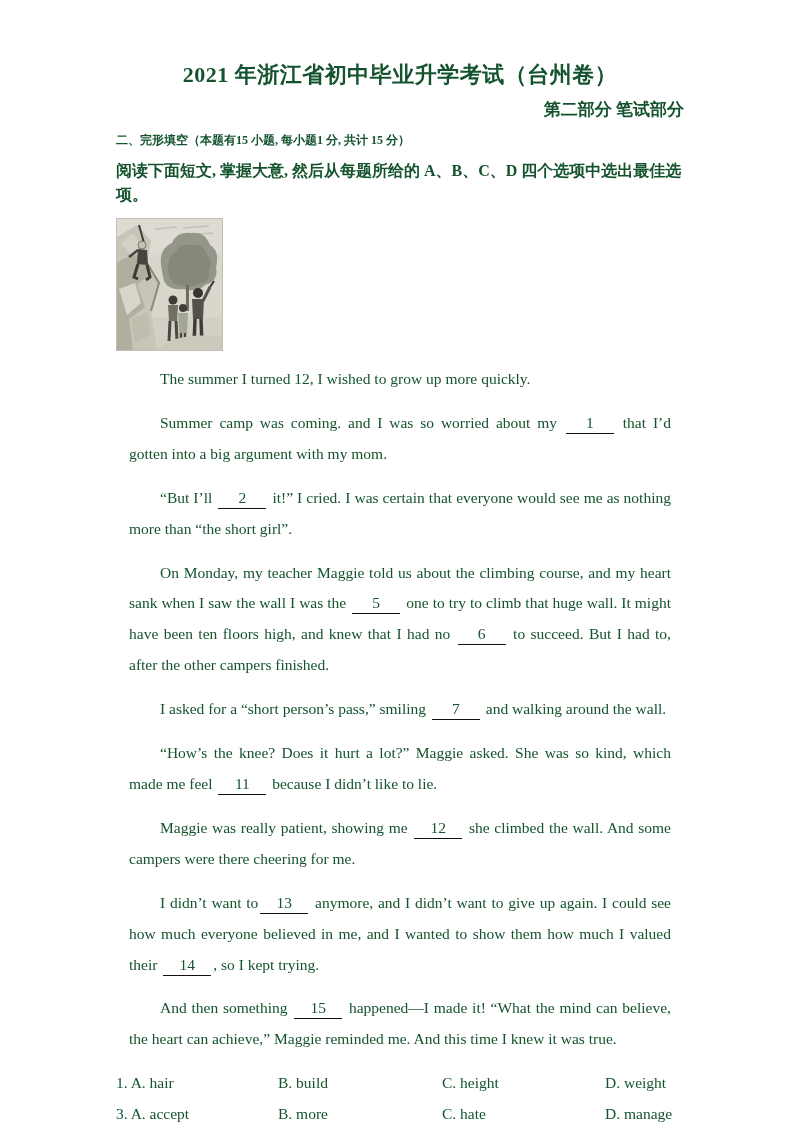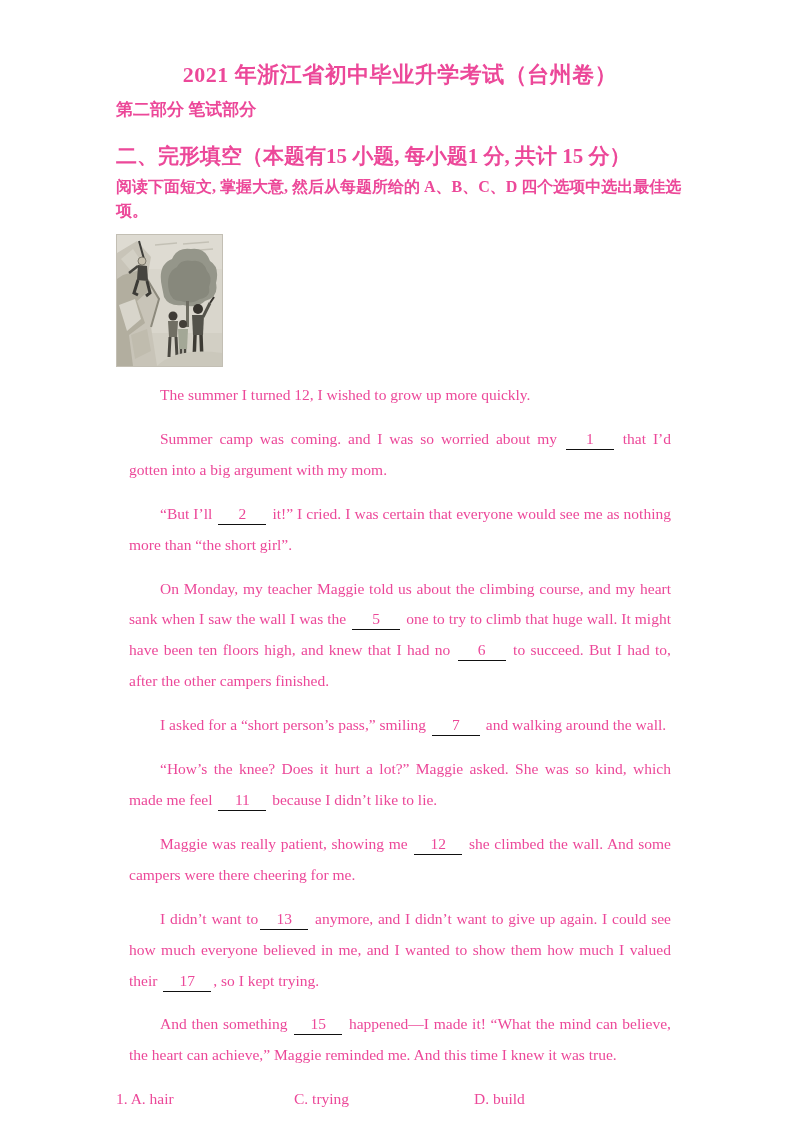--- a/index.html
+++ b/index.html
@@ -9,42 +9,42 @@
   }
   .page {
     position: relative;
     width: 701px;
     height: 1122px;
     margin: 0 auto;
     background: #ffffff;
     box-sizing: border-box;
     padding: 60px 63px 0 70px;
     font-family: "Liberation Serif", "DejaVu Serif", serif;
-    color: #ec4899;
+    color: #14532d;
     overflow: hidden;
   }
   .doc-title {
     font-size: 22px;
     font-weight: bold;
     text-align: center;
     line-height: 30px;
     letter-spacing: 0.5px;
   }
   .doc-subtitle {
     font-size: 17px;
     font-weight: bold;
-    text-align: left;
+    text-align: right;
     line-height: 24px;
     margin-top: 8px;
   }
   .section-heading {
-    font-size: 21px;
+    font-size: 12px;
     font-weight: bold;
     line-height: 24px;
-    margin-top: 22px;
+    margin-top: 6px;
   }
   .instructions {
     font-size: 16px;
     font-weight: bold;
     line-height: 24px;
     margin-top: 7px;
   }
   .illustration-box {
     margin-top: 11px;
     width: 107px;
@@ -76,21 +76,20 @@
     vertical-align: baseline;
   }
   .options {
     margin-top: 1px;
   }
   .opt-row {
     display: grid;
     grid-template-columns: 162px 164px 163px 1fr;
     font-size: 15.5px;
     line-height: 30.9px;
-    gap: 16px;
   }
   .opt-cell { white-space: nowrap; }
 </style>
 </head>
 <body>
 
 <div class="page">
 
   <div class="doc-title">2021 年浙江省初中毕业升学考试（台州卷）</div>
 
@@ -158,29 +157,30 @@
   </div>
 
   <div class="passage">
       <p class="para">The summer I turned 12, I wished to grow up more quickly.</p>
       <p class="para">Summer camp was coming. and I was so worried about my <span class="blank">1</span> that I’d gotten into a big argument with my mom.</p>
       <p class="para">“But I’ll <span class="blank">2</span> it!” I cried. I was certain that everyone would see me as nothing more than “the short girl”.</p>
       <p class="para">On Monday, my teacher Maggie told us about the climbing course, and my heart sank when I saw the wall I was the <span class="blank">5</span> one to try to climb that huge wall. It might have been ten floors high, and knew that I had no <span class="blank">6</span> to succeed. But I had to, after the other campers finished.</p>
       <p class="para">I asked for a “short person’s pass,” smiling <span class="blank">7</span> and walking around the wall.</p>
       <p class="para">“How’s the knee? Does it hurt a lot?” Maggie asked. She was so kind, which made me feel <span class="blank">11</span> because I didn’t like to lie.</p>
       <p class="para">Maggie was really patient, showing me <span class="blank">12</span> she climbed the wall. And some campers were there cheering for me.</p>
-      <p class="para">I didn’t want to<span class="blank">13</span> anymore, and I didn’t want to give up again. I could see how much everyone believed in me, and I wanted to show them how much I valued their <span class="blank">17</span>, so I kept trying.</p>
+      <p class="para">I didn’t want to<span class="blank">13</span> anymore, and I didn’t want to give up again. I could see how much everyone believed in me, and I wanted to show them how much I valued their <span class="blank">14</span>, so I kept trying.</p>
       <p class="para">And then something <span class="blank">15</span> happened—I made it! “What the mind can believe, the heart can achieve,” Maggie reminded me. And this time I knew it was true.</p>
     </div>
 
   <div class="options">
       <div class="opt-row">
         <div class="opt-cell">1. A. hair</div>
-        <div class="opt-cell">C. trying</div>
-        <div class="opt-cell">D. build</div>
+        <div class="opt-cell">B. build</div>
+        <div class="opt-cell">C. height</div>
+        <div class="opt-cell">D. weight</div>
       </div>
       <div class="opt-row">
         <div class="opt-cell">3. A. accept</div>
         <div class="opt-cell">B. more</div>
         <div class="opt-cell">C. hate</div>
         <div class="opt-cell">D. manage</div>
       </div>
     </div>
 
 </div>

